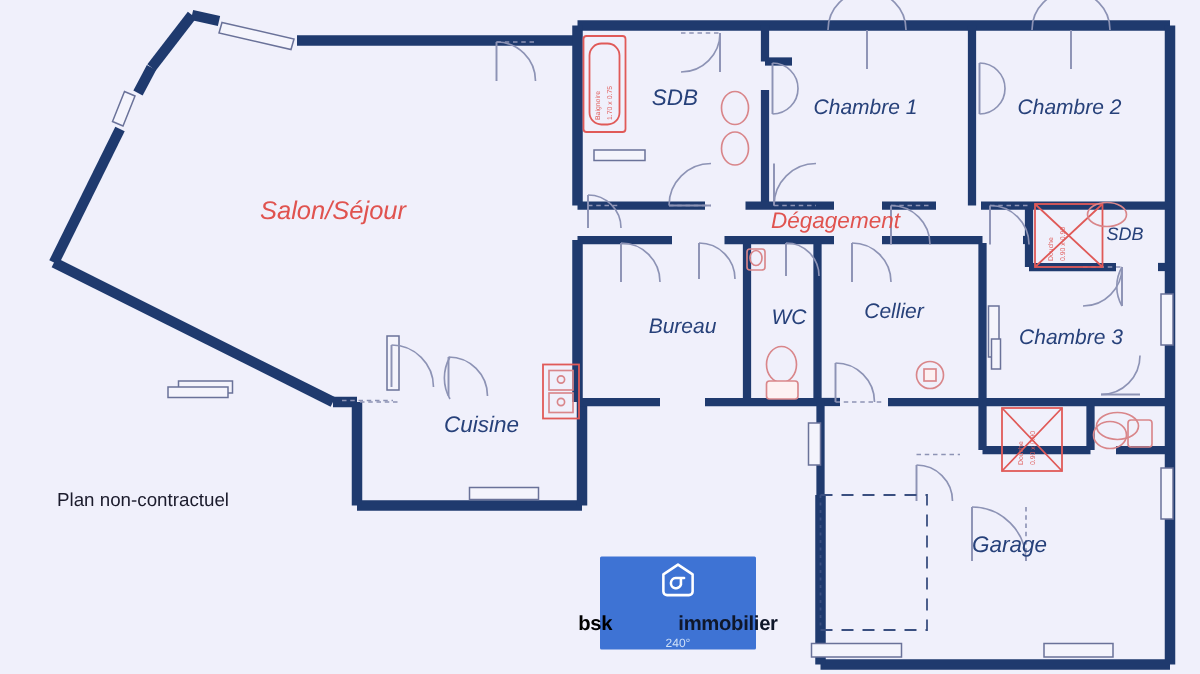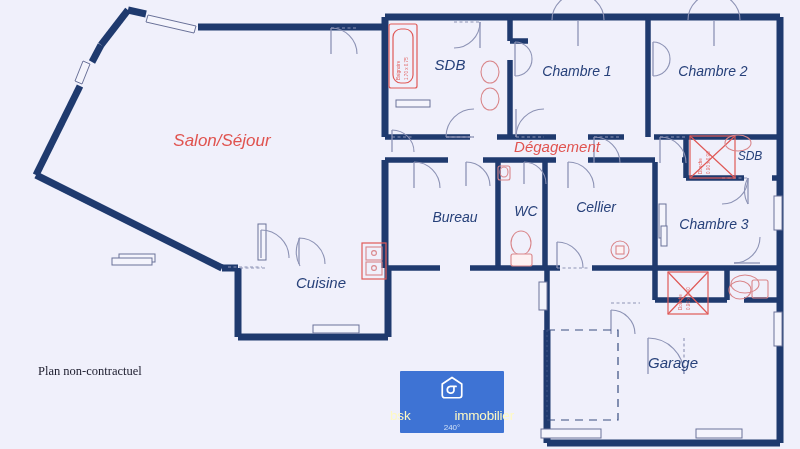--- a/index.html
+++ b/index.html
@@ -113,38 +113,37 @@
   }
   #logo-mark { margin-top: 3px; }
   #logo-wordmark {
     font-family: "Liberation Sans", sans-serif;
     font-size: 13.5px;
     letter-spacing: -0.2px;
     margin-top: 4px;
     line-height: 1;
     white-space: nowrap;
   }
-  #logo-wordmark .bold { font-weight: normal; color: #fef9c3; }
-  #logo-wordmark .light { font-weight: normal; color: #fef9c3; padding-left: 44px; }
+  #logo-wordmark .bold { font-weight: bold; color: #000000; }
+  #logo-wordmark .light { font-weight: bold; color: #0f172a; padding-left: 44px; }
   #logo-sub {
     font-family: "Liberation Sans", sans-serif;
     font-size: 8px;
     color: #cfe0f7;
     margin-top: 2px;
     line-height: 1;
   }
   #note-plan {
     position: absolute;
     left: 38px;
     top: 326px;
-    font-family: Liberation Serif, serif;
+    font-family: Liberation Sans, sans-serif;
     font-size: 12.5px;
     color: #1b1b2c;
     white-space: nowrap;
-    margin-top: 38px;
   }
 </style>
 </head>
 <body>
 
 <div id="plan-root">
 
   <svg id="plan-svg" viewBox="0 0 800 449">
 
     <g>

